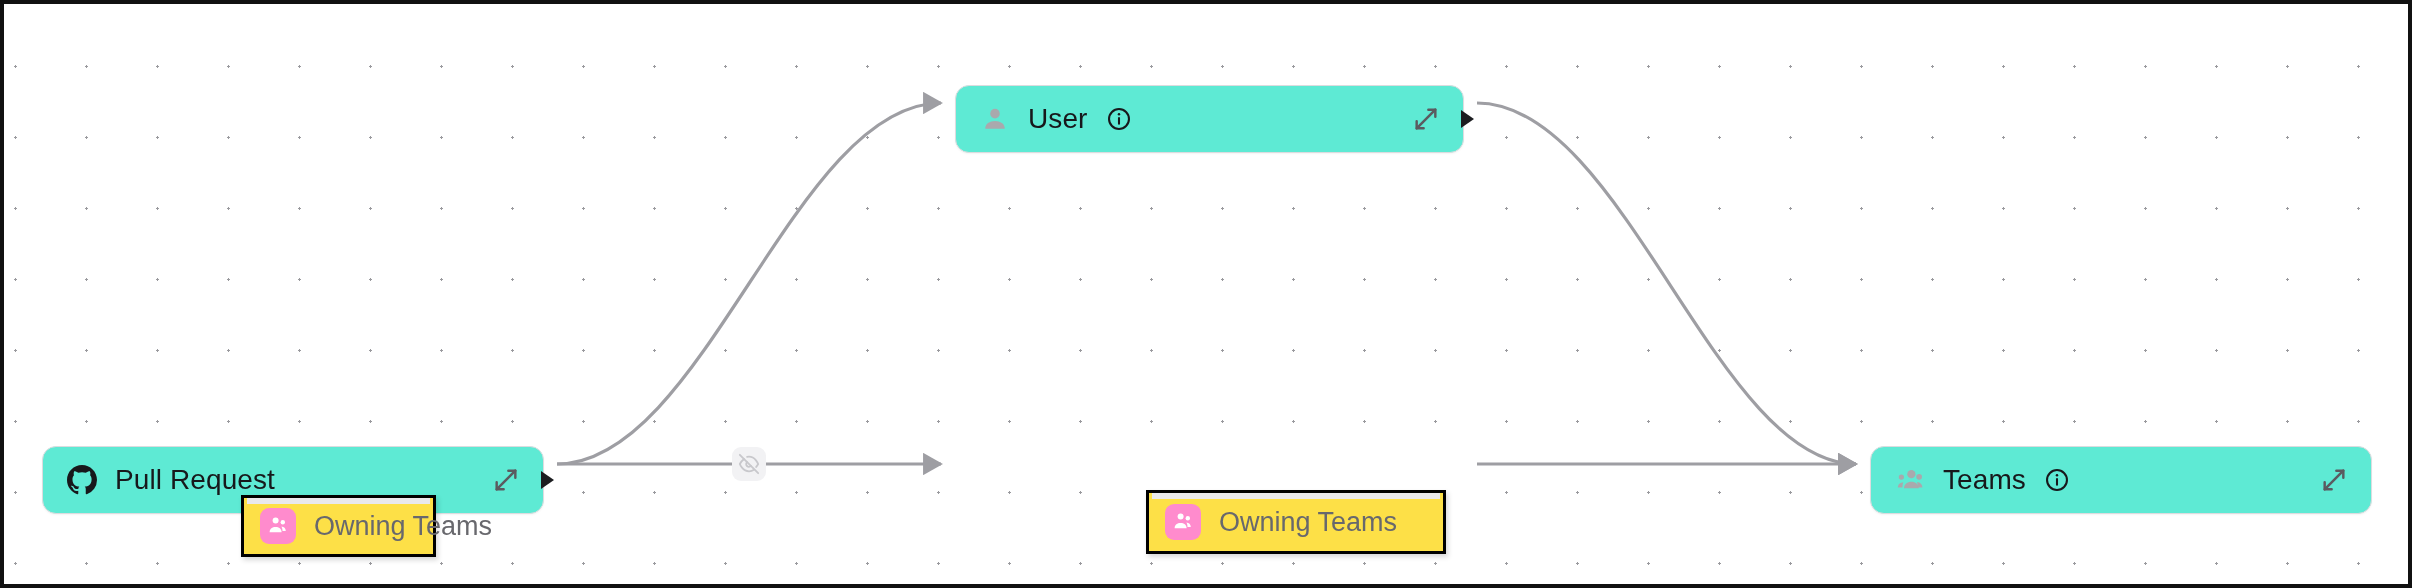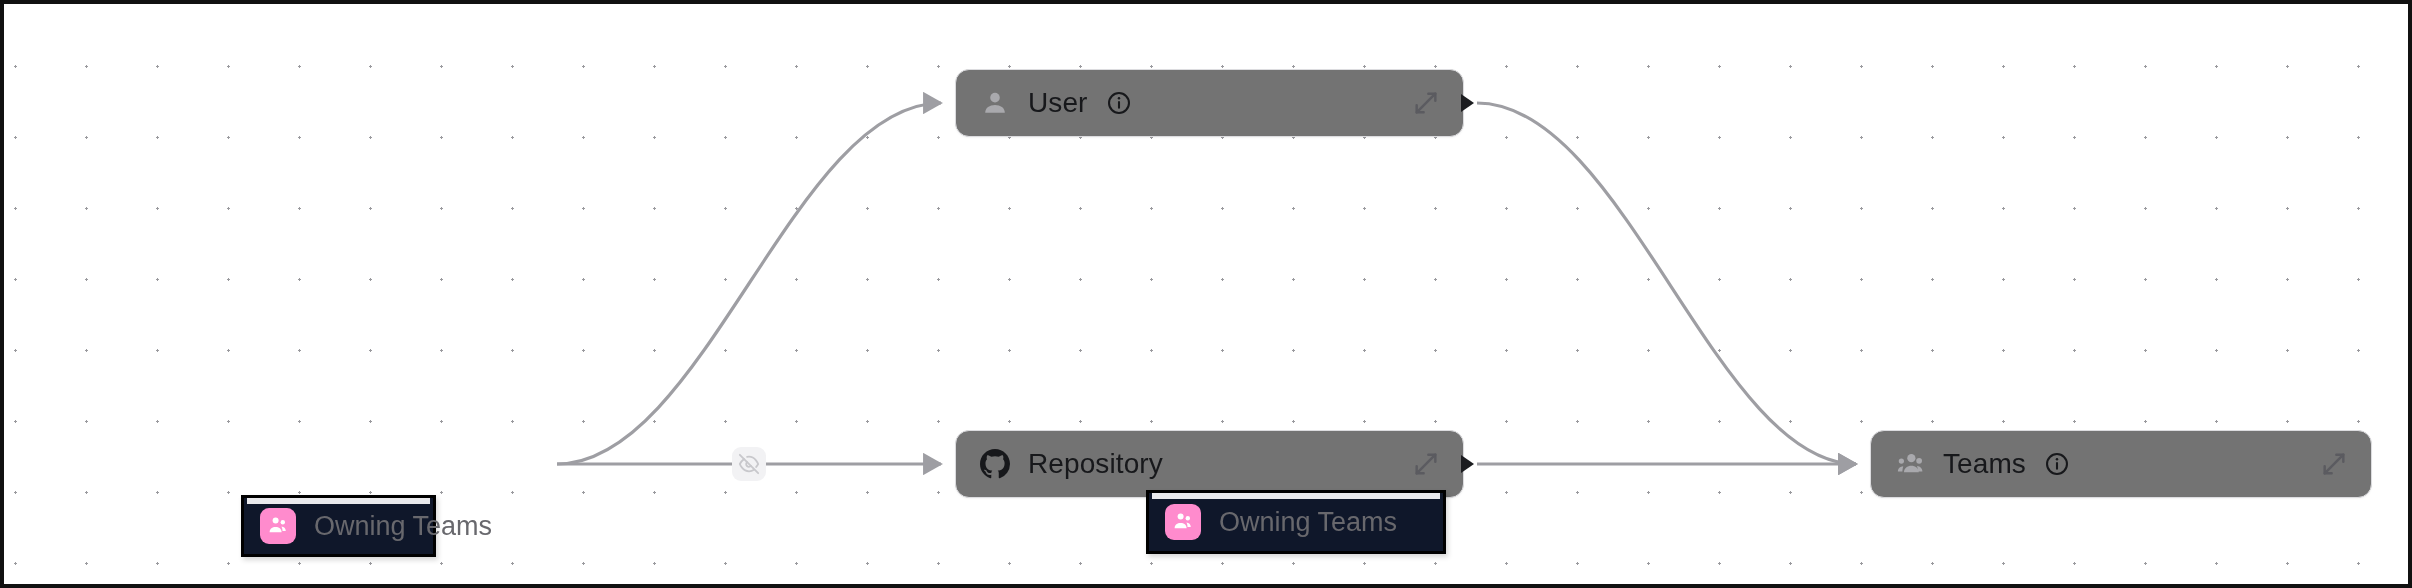--- a/index.html
+++ b/index.html
@@ -58,27 +58,28 @@
     display: flex;
     align-items: center;
     justify-content: center;
     box-sizing: border-box;
   }
 
   
   .node {
     position: absolute;
     box-sizing: border-box;
-    background: #737373;
+    background: #5eead4;
     border: 1.6px solid #dcdcdf;
     border-radius: 14px;
     display: flex;
     align-items: center;
     padding: 0 22px 0 24px;
     box-shadow: 0 1px 2px rgba(16,17,20,0.045);
+    margin-top: 16px;
   }
   .node-icon {
     flex: 0 0 auto;
     width: 30px;
     height: 30px;
     display: flex;
     align-items: center;
     justify-content: center;
     margin-right: 18px;
   }
@@ -118,21 +119,21 @@
     height: 0;
     border-top: 9px solid transparent;
     border-bottom: 9px solid transparent;
     border-left: 13px solid #1c1d20;
   }
 
   
   .owning-teams-card {
     position: absolute;
     box-sizing: border-box;
-    background: #0f172a;
+    background: #fde047;
     border: 3px solid #000000;
     display: flex;
     align-items: center;
     padding: 0 16px;
     box-shadow: 2px 3px 5px rgba(0,0,0,0.16);
   }
   .owning-teams-card::before {
     content: "";
     position: absolute;
     left: 3px;
@@ -184,69 +185,69 @@
 
   <div class="edge-badge" style="left:728px; top:443px;">
     <svg width="22" height="22" viewBox="0 0 24 24" fill="none" stroke="#c8c8cc" stroke-width="2" stroke-linecap="round" stroke-linejoin="round">
       <path d="M9.9 4.24A9.12 9.12 0 0 1 12 4c7 0 10 8 10 8a18.5 18.5 0 0 1-2.16 3.19"></path>
       <path d="M6.61 6.61A18.15 18.15 0 0 0 2 12s3 8 10 8a9.12 9.12 0 0 0 5.39-1.61"></path>
       <path d="M14.12 14.12a3 3 0 1 1-4.24-4.24"></path>
       <line x1="2" y1="2" x2="22" y2="22"></line>
     </svg>
   </div>
 
-
-  <div class="node" style="left:951px; top:65px; width:509px; height:68px;">
-    <span class="node-icon">
-      <svg width="28" height="28" viewBox="0 0 24 24" fill="#a9a9ad">
-        <circle cx="12" cy="7.4" r="4.1"></circle>
-        <path d="M3.6 20.4c0-4.2 3.8-6.6 8.4-6.6s8.4 2.4 8.4 6.6z"></path>
-      </svg>
-    </span>
-    <span class="node-label">User</span>
-    <span class="node-info">
-      <svg width="26" height="26" viewBox="0 0 24 24" fill="none" stroke="#17181b" stroke-width="1.9" stroke-linecap="round" stroke-linejoin="round">
-        <circle cx="12" cy="12" r="9.2"></circle>
-        <line x1="12" y1="11" x2="12" y2="16.4"></line>
-        <circle cx="12" cy="7.7" r="1.15" fill="#17181b" stroke="none"></circle>
-      </svg>
-    </span>
-    <span class="node-expand">
-      <svg width="28" height="28" viewBox="0 0 24 24" fill="none" stroke="#5b5b60" stroke-width="2.1" stroke-linecap="round" stroke-linejoin="round">
-        <polyline points="14 4 20 4 20 10"></polyline>
-        <polyline points="10 20 4 20 4 14"></polyline>
-        <line x1="20" y1="4" x2="4" y2="20"></line>
-      </svg>
-    </span>
-    <span class="node-handle"></span>
-  </div>
-
-  <div class="node" style="left:951px; top:426px; width:509px; height:68px;">
+  <div class="node" style="left:38px; top:426px; width:502px; height:68px;">
     <span class="node-icon">
       <svg width="30" height="30" viewBox="0 0 16 16" fill="#17181b">
         <path d="M8 0C3.58 0 0 3.58 0 8c0 3.54 2.29 6.53 5.47 7.59.4.07.55-.17.55-.38
                  0-.19-.01-.82-.01-1.49-2.01.37-2.53-.49-2.69-.94-.09-.23-.48-.94-.82-1.13
                  -.28-.15-.68-.52-.01-.53.63-.01 1.08.58 1.23.82.72 1.21 1.87.87 2.33.66
                  .07-.52.28-.87.51-1.07-1.78-.2-3.64-.89-3.64-3.95 0-.87.31-1.59.82-2.15
                  -.08-.2-.36-1.02.08-2.12 0 0 .67-.21 2.2.82a7.42 7.42 0 0 1 2-.27c.68 0
                  1.36.09 2 .27 1.53-1.04 2.2-.82 2.2-.82.44 1.1.16 1.92.08 2.12.51.56.82
                  1.27.82 2.15 0 3.07-1.87 3.75-3.65 3.95.29.25.54.73.54 1.48 0 1.07-.01
                  1.93-.01 2.2 0 .21.15.46.55.38A8.01 8.01 0 0 0 16 8c0-4.42-3.58-8-8-8z"></path>
       </svg>
     </span>
-    <span class="node-label">Repository</span>
+    <span class="node-label">Pull Request</span>
     <span class="node-expand">
       <svg width="28" height="28" viewBox="0 0 24 24" fill="none" stroke="#5b5b60" stroke-width="2.1" stroke-linecap="round" stroke-linejoin="round">
         <polyline points="14 4 20 4 20 10"></polyline>
         <polyline points="10 20 4 20 4 14"></polyline>
         <line x1="20" y1="4" x2="4" y2="20"></line>
       </svg>
     </span>
     <span class="node-handle"></span>
   </div>
+
+  <div class="node" style="left:951px; top:65px; width:509px; height:68px;">
+    <span class="node-icon">
+      <svg width="28" height="28" viewBox="0 0 24 24" fill="#a9a9ad">
+        <circle cx="12" cy="7.4" r="4.1"></circle>
+        <path d="M3.6 20.4c0-4.2 3.8-6.6 8.4-6.6s8.4 2.4 8.4 6.6z"></path>
+      </svg>
+    </span>
+    <span class="node-label">User</span>
+    <span class="node-info">
+      <svg width="26" height="26" viewBox="0 0 24 24" fill="none" stroke="#17181b" stroke-width="1.9" stroke-linecap="round" stroke-linejoin="round">
+        <circle cx="12" cy="12" r="9.2"></circle>
+        <line x1="12" y1="11" x2="12" y2="16.4"></line>
+        <circle cx="12" cy="7.7" r="1.15" fill="#17181b" stroke="none"></circle>
+      </svg>
+    </span>
+    <span class="node-expand">
+      <svg width="28" height="28" viewBox="0 0 24 24" fill="none" stroke="#5b5b60" stroke-width="2.1" stroke-linecap="round" stroke-linejoin="round">
+        <polyline points="14 4 20 4 20 10"></polyline>
+        <polyline points="10 20 4 20 4 14"></polyline>
+        <line x1="20" y1="4" x2="4" y2="20"></line>
+      </svg>
+    </span>
+    <span class="node-handle"></span>
+  </div>
+
 
   <div class="node" style="left:1866px; top:426px; width:502px; height:68px;">
     <span class="node-icon">
       <svg width="30" height="30" viewBox="0 0 24 24" fill="#a9a9ad">
         <circle cx="13.1" cy="7.3" r="3.3"></circle>
         <path d="M7.2 18.6c0-3.4 2.7-5.3 5.9-5.3s5.9 1.9 5.9 5.3z"></path>
         <circle cx="19.3" cy="9.4" r="2.3"></circle>
         <path d="M17.6 13.6c2.5.2 4.3 1.8 4.3 4.4h-3.6c0-1.8-.3-3.2-.7-4.4z"></path>
         <circle cx="5.1" cy="9.6" r="2.1"></circle>
         <path d="M6.6 13.7c-.4 1.2-.7 2.6-.7 4.3H2.3c0-2.5 1.8-4.1 4.3-4.3z"></path>

